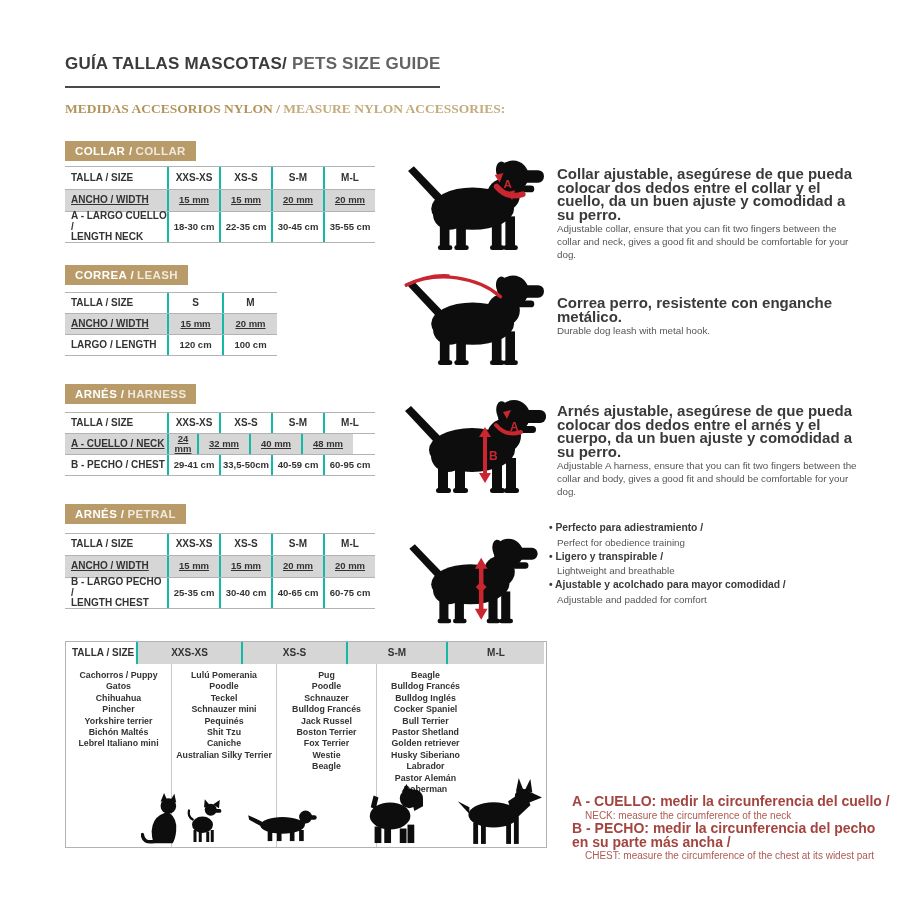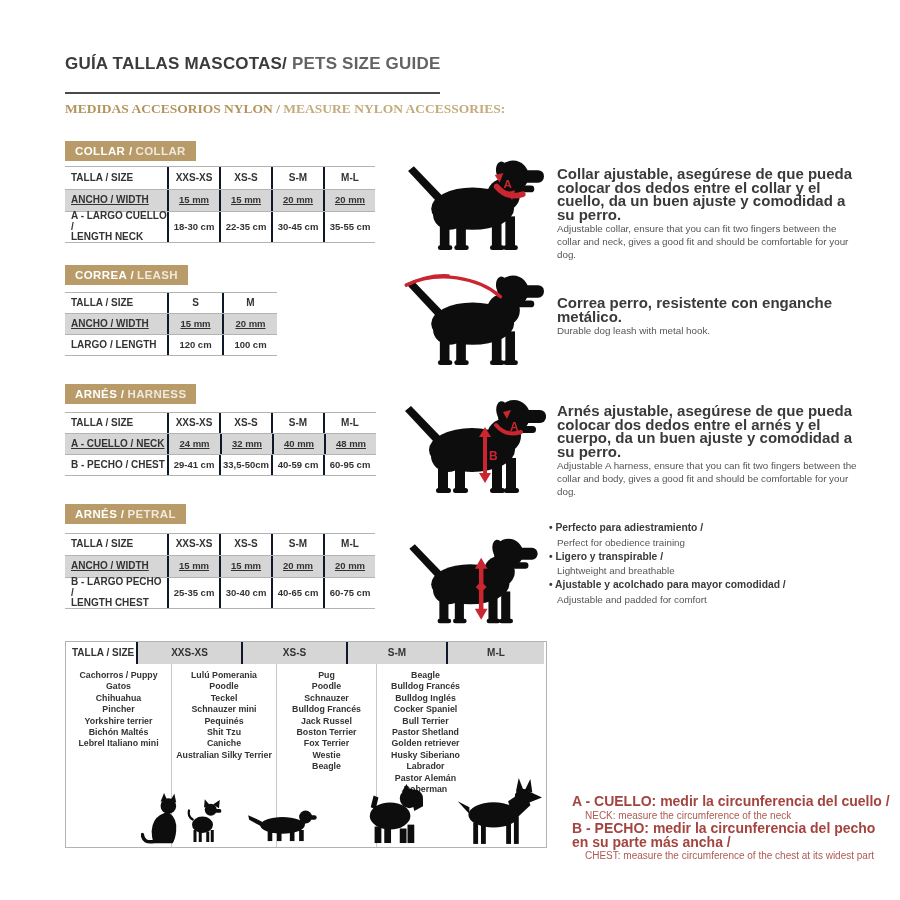--- a/index.html
+++ b/index.html
@@ -1,42 +1,42 @@
 <!DOCTYPE html>
 <html><head>
 <meta charset="utf-8">
 <style>
   html,body{margin:0;padding:0;background:#fff;}
   .page{position:relative;width:900px;height:900px;background:#fff;overflow:hidden;
         font-family:"Liberation Sans",sans-serif;color:#3a3a3a;}
 
   
   .title{position:absolute;left:65px;top:54px;font-size:17px;font-weight:700;color:#3b3b3b;
-         letter-spacing:.2px;border-bottom:2px solid #4a4a4a;padding-bottom:18px;white-space:nowrap;}
+         letter-spacing:.2px;border-bottom:2px solid #4a4a4a;padding-bottom:12px;white-space:nowrap;}
   .title .lite{font-weight:600;color:#636363;}
   .subtitle{position:absolute;left:65px;top:101px;font-size:13.5px;font-weight:700;color:#b3945c;white-space:nowrap;font-family:Liberation Serif, serif;}
   .subtitle .lite{color:#c4ab7c;font-weight:600;}
 
   
   .sec-badge{position:absolute;height:20px;background:#b89b68;color:#fff;font-size:11.5px;
              font-weight:700;line-height:20px;padding:0 10px;letter-spacing:.4px;white-space:nowrap;}
   .sec-badge .lite{color:rgba(255,255,255,.78);font-weight:600;margin-left:3px;}
   #collar-badge{left:65px;top:141px;}
   #leash-badge{left:65px;top:265px;}
   #harness-badge{left:65px;top:384px;}
   #petral-badge{left:65px;top:504px;}
 
   
   .data-table{position:absolute;border-top:1px solid #b3b3b3;border-bottom:1px solid #b3b3b3;}
   .t-row{display:flex;height:21px;border-top:1px solid #b3b3b3;}
   .t-row:first-child{border-top:none;}
   .t-cell{box-sizing:border-box;display:flex;align-items:center;justify-content:center;
           font-size:9.5px;font-weight:700;color:#333;white-space:pre-line;text-align:center;line-height:10.5px;}
   .t-cell.label{justify-content:flex-start;text-align:left;padding-left:6px;font-size:10px;}
-  .t-cell + .t-cell{border-left:2px solid #0f172a;}
+  .t-cell + .t-cell{border-left:2px solid #14b8a6;}
   .row-shaded .t-cell{background:#d6d6d6;text-decoration:underline;}
   .row-head .t-cell{font-size:10px;}
   .row-tall{height:30px;}
   #collar-table{left:65px;top:166px;}
   #collar-table .row-head{height:22px;}
   #leash-table{left:65px;top:292px;}
   #leash-table .t-row{height:20px;}
   #harness-table{left:65px;top:412px;}
   #harness-table .t-row{height:20px;}
   #petral-table{left:65px;top:533px;}
@@ -178,21 +178,21 @@
   <div class="data-table" id="harness-table" data-table="harness.table">
       <div class="t-row row-head">
         <div class="t-cell label" style="width: 102px;">TALLA / SIZE</div>
         <div class="t-cell" style="width: 52px;">XXS-XS</div>
         <div class="t-cell" style="width: 52px;">XS-S</div>
         <div class="t-cell" style="width: 52px;">S-M</div>
         <div class="t-cell" style="width: 52px;">M-L</div>
       </div>
       <div class="t-row row-shaded">
         <div class="t-cell label" style="width: 102px;">A - CUELLO / NECK</div>
-        <div class="t-cell" style="width: 53px;">24 mm</div>
+        <div class="t-cell" style="width: 30px;">24 mm</div>
         <div class="t-cell" style="width: 52px;">32 mm</div>
         <div class="t-cell" style="width: 52px;">40 mm</div>
         <div class="t-cell" style="width: 52px;">48 mm</div>
       </div>
       <div class="t-row row-plain">
         <div class="t-cell label" style="width: 102px;">B - PECHO / CHEST</div>
         <div class="t-cell" style="width: 52px;">29-41 cm</div>
         <div class="t-cell" style="width: 52px;">33,5-50cm</div>
         <div class="t-cell" style="width: 52px;">40-59 cm</div>
         <div class="t-cell" style="width: 52px;">60-95 cm</div>

